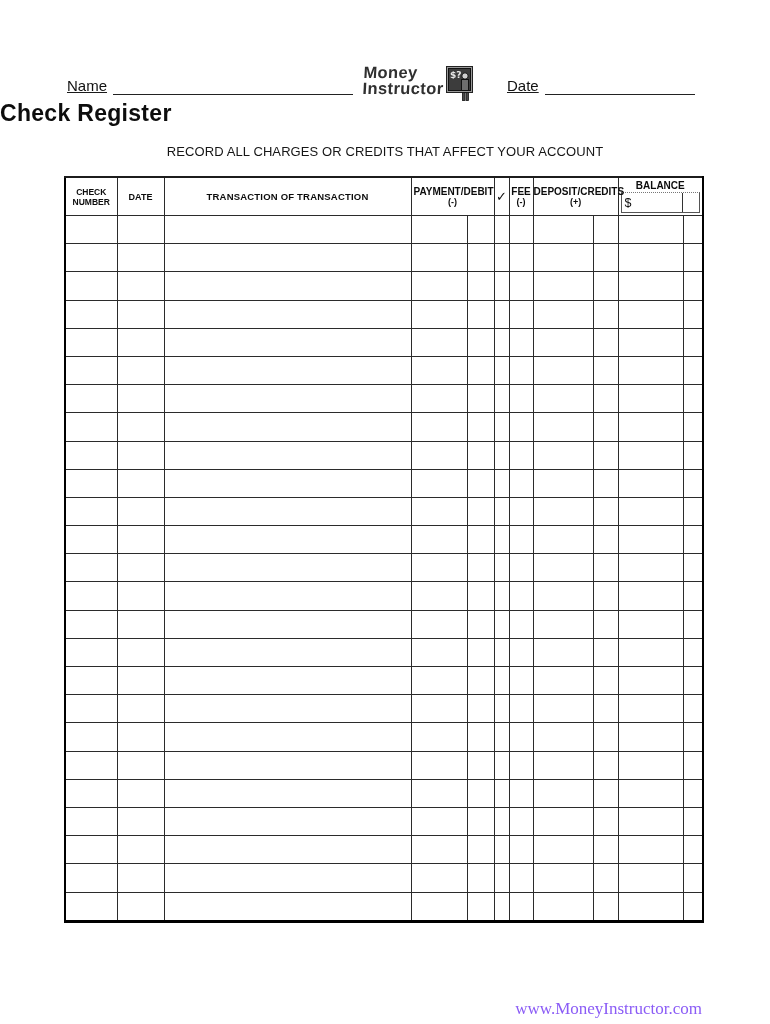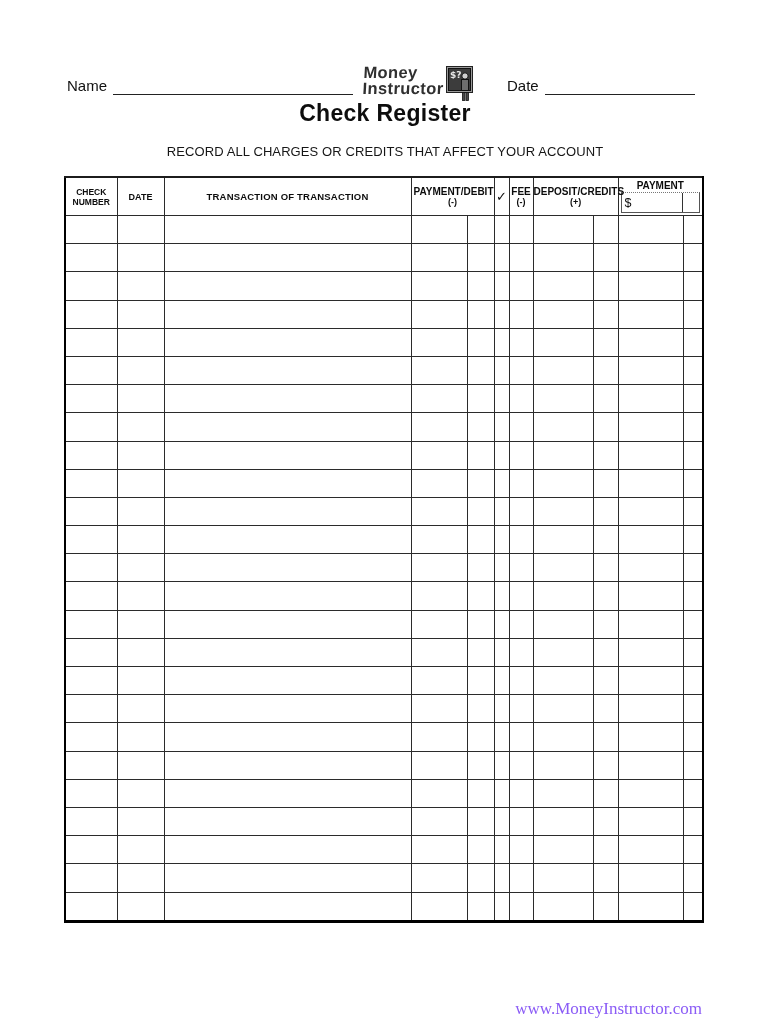--- a/index.html
+++ b/index.html
@@ -7,40 +7,40 @@
     position:relative;
     width:770px;height:1024px;
     background:#ffffff;
     font-family:"Liberation Sans","DejaVu Sans",sans-serif;
     color:#1a1a1a;
     overflow:hidden;
     margin:0 auto;
   }
 
   
-  .field{position:absolute;display:flex;align-items:flex-end;}
+  .field{position:absolute;display:flex;align-items:flex-end;text-decoration:underline;}
   .field-label{font-size:15px;color:#111;line-height:18px;}
   .fill-line{border-bottom:1.6px solid #222;height:17px;margin-left:6px;}
   .name-field{left:67px;top:77px;}
   .name-field .fill-line{width:240px;}
   .date-field{left:507px;top:77px;}
   .date-field .fill-line{width:150px;}
 
   
   .logo{position:absolute;left:363px;top:65px;display:flex;align-items:flex-start;}
   .logo-text{
     font-weight:bold;font-size:16.5px;line-height:15.5px;color:#303030;
     letter-spacing:.4px;transform:skewX(-3deg);
   }
   .logo-icon{margin-left:2px;margin-top:1px;}
 
   
   .doc-title{
     position:absolute;top:100px;left:0;width:100%;
-    text-align:center;font-size:23px;font-weight:bold;color:#0d0d0d;
+    font-size:23px;font-weight:bold;color:#0d0d0d;
     letter-spacing:.3px;
   }
   .doc-subtitle{
     position:absolute;top:144px;left:0;width:100%;
     text-align:center;font-size:13px;color:#161616;letter-spacing:.1px;
   }
 
   
   .register{
     position:absolute;left:64px;top:176px;
@@ -148,21 +148,21 @@
         <th class="th-check">✓</th>
         <th>
           <div class="th-fee">FEE</div>
           <div class="th-sign">(-)</div>
         </th>
         <th colspan="2">
           <div class="th-main">DEPOSIT/CREDITS</div>
           <div class="th-sign">(+)</div>
         </th>
         <th colspan="2" class="th-balance">
-          <div class="bal-label">PAYMENT</div>
+          <div class="bal-label">BALANCE</div>
           <div class="dollar-box">
             <span class="dollar-sign">$</span>
             <span class="cents-stub"></span>
           </div>
         </th>
       </tr>
     </thead>
     <tbody>
         <tr>
           <td></td>

